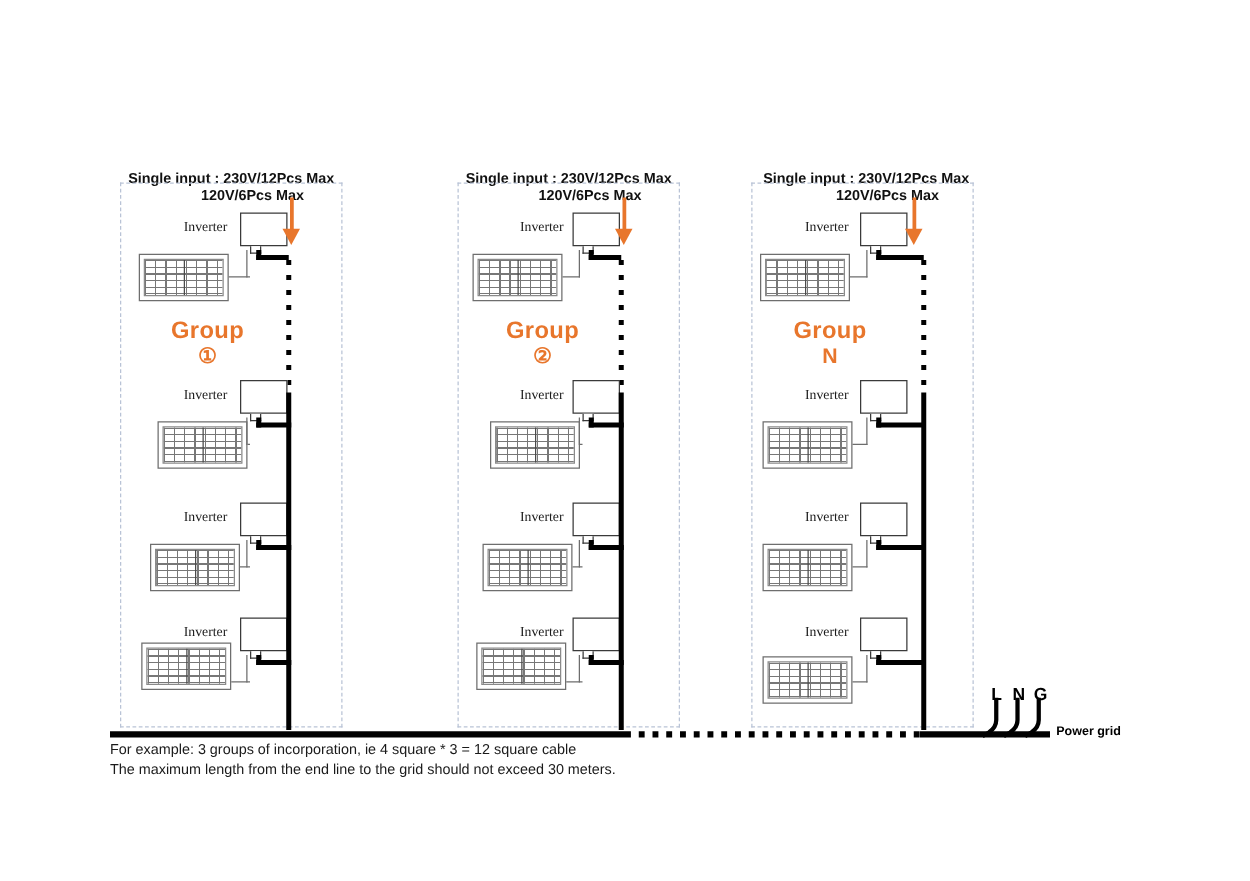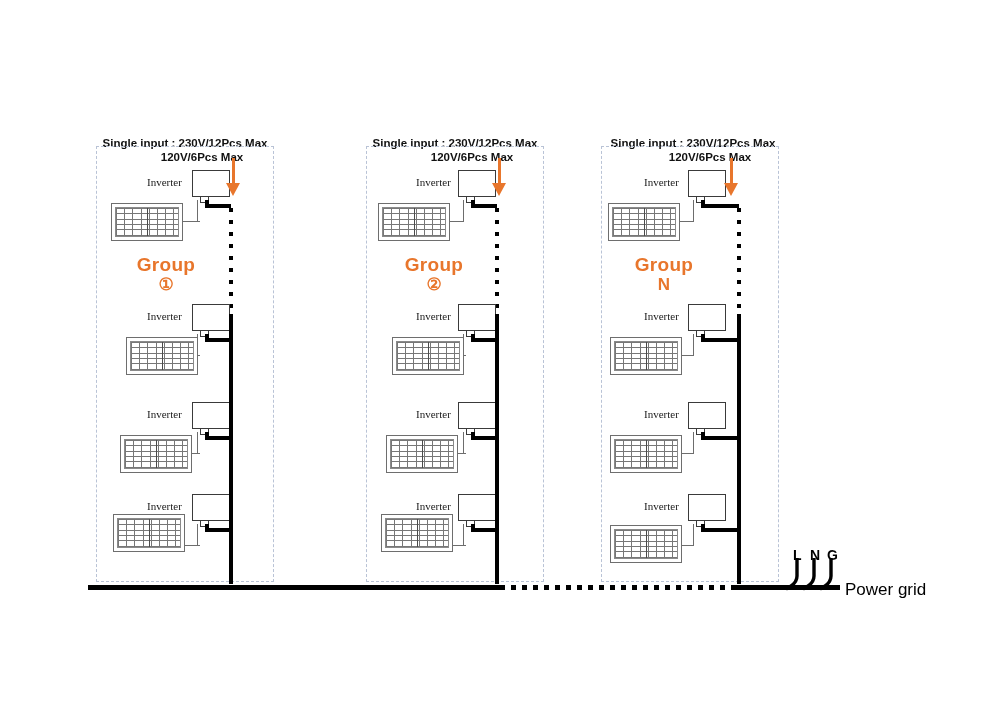--- a/index.html
+++ b/index.html
@@ -183,22 +183,22 @@
 
   
   .lng-label {
     position: absolute;
     font-size: 14px;
     font-weight: bold;
     color: #000000;
   }
   .power-grid-label {
     position: absolute;
-    font-size: 17px;
-    font-weight: normal;
+    font-size: 10px;
+    font-weight: bold;
     color: #000000;
     white-space: nowrap;
   }
 
   
   #remarks {
     position: absolute;
     left: 88px;
     top: 593px;
     width: 800px;
@@ -407,15 +407,17 @@
 
   <svg style="position:absolute; left:780px; top:558px;" width="70" height="34">
     <path d="M17,0 L17,18 Q17,24 11,28 L6,31" stroke="#000" stroke-width="3.4" fill="none"></path>
     <path d="M34,0 L34,18 Q34,24 28,28 L23,31" stroke="#000" stroke-width="3.4" fill="none"></path>
     <path d="M51,0 L51,18 Q51,24 45,28 L40,31" stroke="#000" stroke-width="3.4" fill="none"></path>
   </svg>
 
   <div class="power-grid-label" style="left:845px; top:580px;">Power grid</div>
 
   <div id="remarks">
+    <div>For example: 3 groups of incorporation, ie 4 square * 3 = 12 square cable</div>
+    <div>The maximum length from the end line to the grid should not exceed 30 meters.</div>
   </div>
 
 </div>
 
 </body></html>

